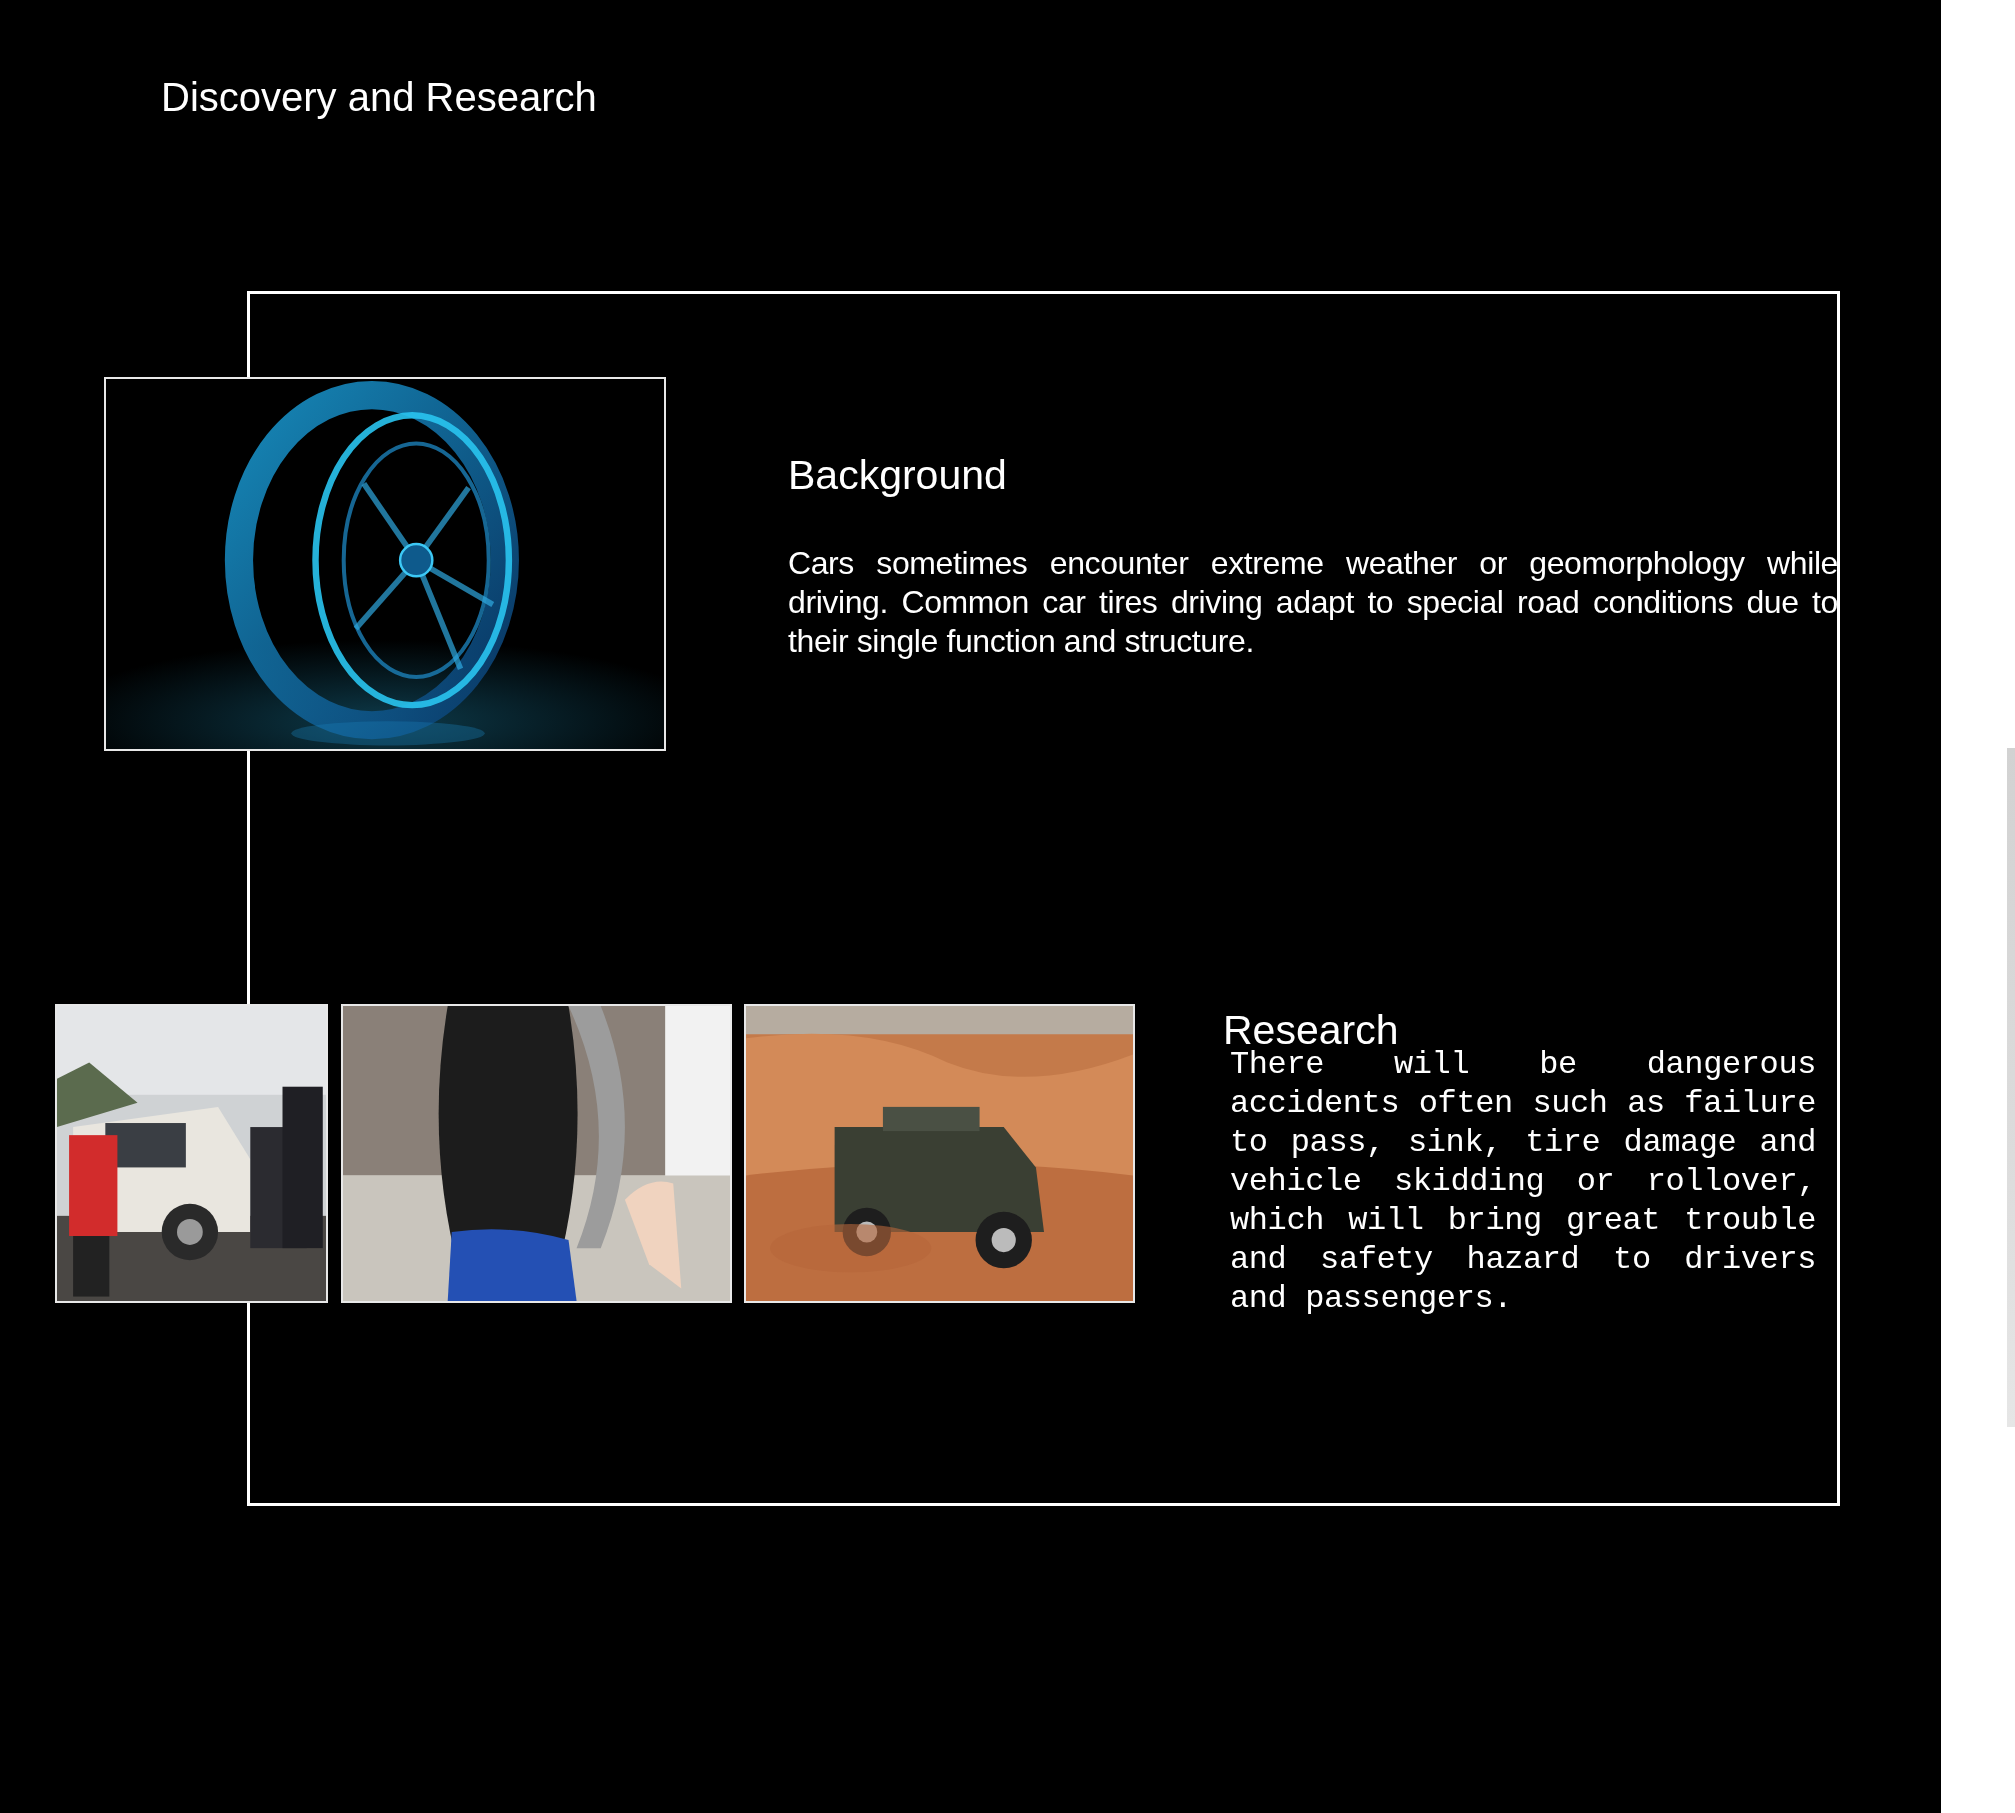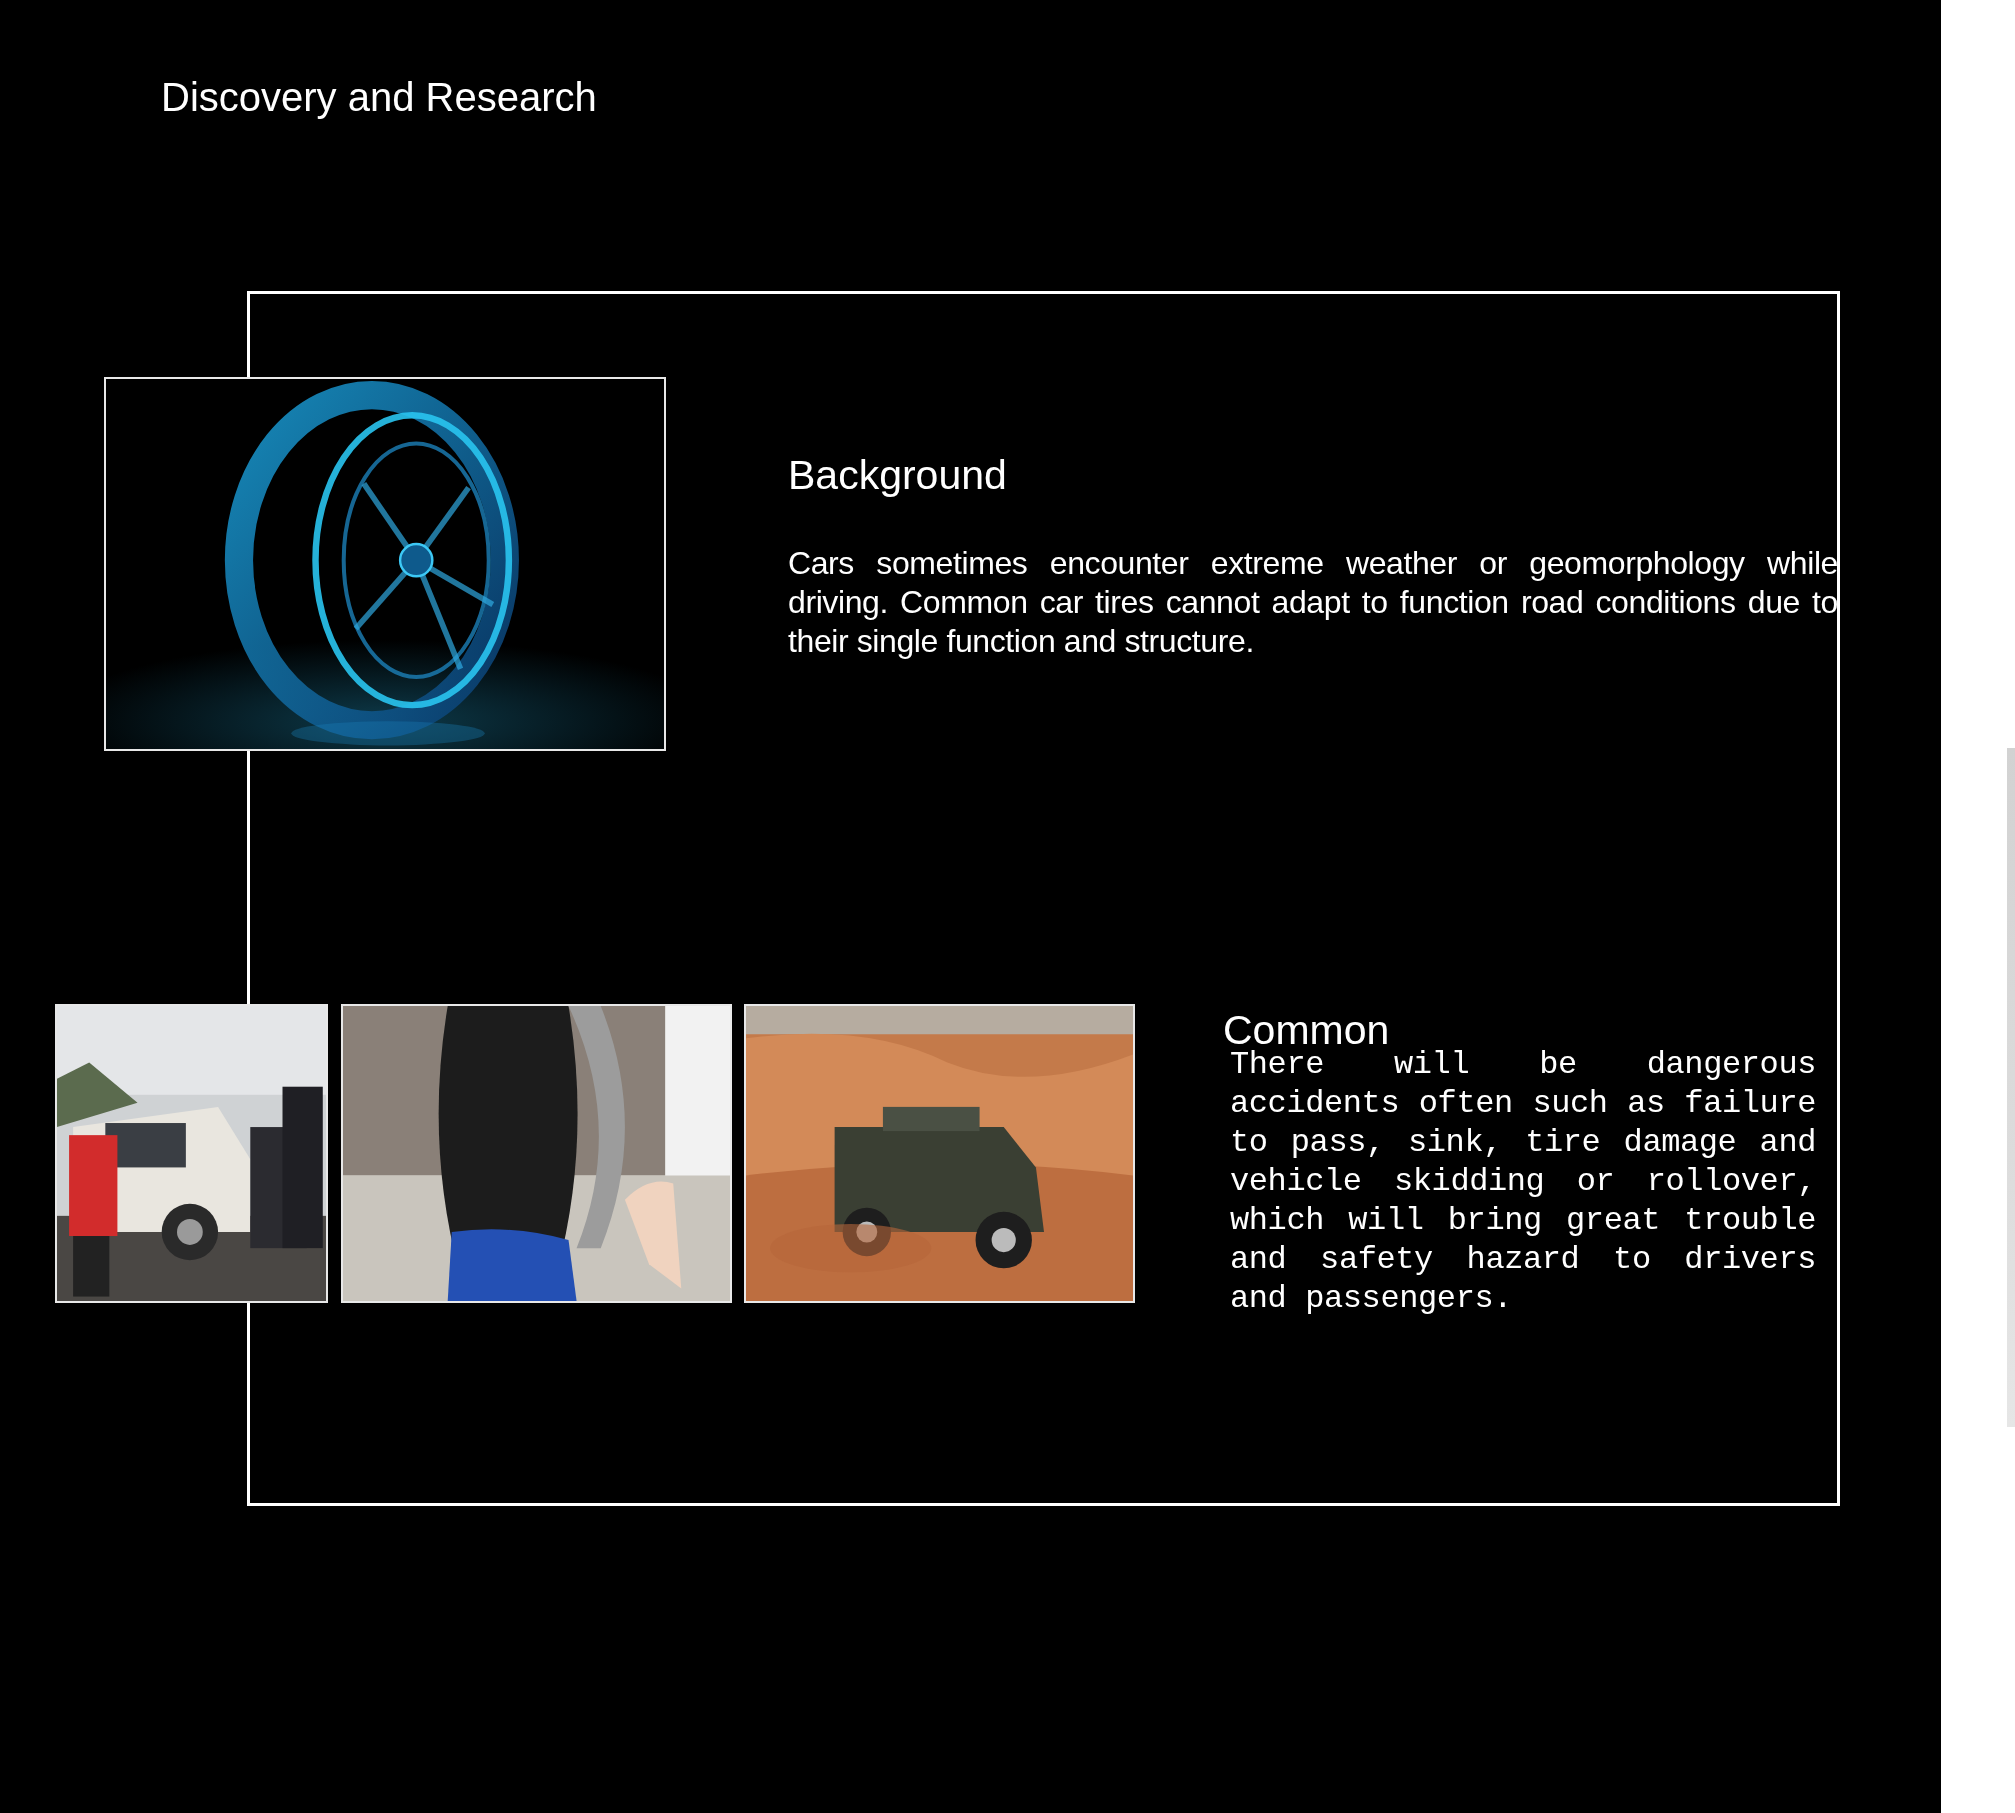--- a/index.html
+++ b/index.html
@@ -49,21 +49,21 @@
       <line x1="770" y1="450" x2="960" y2="560"></line>
       <line x1="770" y1="450" x2="620" y2="620"></line>
       <line x1="770" y1="450" x2="880" y2="720"></line>
     </g>
     <circle cx="770" cy="450" r="40" fill="#0e5a8c" stroke="#3cc8f5" stroke-width="6"></circle>
     <ellipse cx="700" cy="880" rx="240" ry="30" fill="#1a7fb8" opacity="0.35"></ellipse>
   </svg>
 </div>
 
 <div class="abs heading" style="left:768px;top:455px;">Background</div>
-<div class="abs body-text" style="left:768px;top:544px;width:1050px;">Cars sometimes encounter extreme weather or geomorphology while driving. Common car tires cannot adapt to function road conditions due to their single function and structure.</div>
+<div class="abs body-text" style="left:768px;top:544px;width:1050px;">Cars sometimes encounter extreme weather or geomorphology while driving. Common car tires driving adapt to special road conditions due to their single function and structure.</div>
 
 <div class="photo" style="left:55px;top:1004px;width:269px;height:295px;">
   <svg viewBox="0 0 668 731" preserveAspectRatio="none">
     <rect width="668" height="731" fill="#cfd2d4"></rect>
     <rect y="0" width="668" height="220" fill="#e4e6e8"></rect>
     <polygon points="0,180 80,140 200,240 0,300" fill="#5b6b4e"></polygon>
     <rect y="520" width="668" height="211" fill="#4a4744"></rect>
     <path d="M40 300 L400 250 L480 380 L480 560 L40 560 Z" fill="#e9e6df"></path>
     <rect x="120" y="290" width="200" height="110" fill="#3a3e44"></rect>
     <circle cx="330" cy="560" r="70" fill="#2a2a2a"></circle>
@@ -95,21 +95,21 @@
     <path d="M220 300 L640 300 L720 400 L740 560 L220 560 Z" fill="#3a3f33"></path>
     <rect x="340" y="250" width="240" height="60" fill="#4a5044"></rect>
     <circle cx="300" cy="560" r="60" fill="#1e1e1e"></circle>
       <circle cx="300" cy="560" r="26" fill="#bbb"></circle>
     <circle cx="640" cy="580" r="70" fill="#1e1e1e"></circle>
       <circle cx="640" cy="580" r="30" fill="#bbb"></circle>
     <ellipse cx="260" cy="600" rx="200" ry="60" fill="#b5653a" opacity="0.6"></ellipse>
   </svg>
 </div>
 
-<div class="abs heading" style="left:1203px;top:1010px;">Common</div>
+<div class="abs heading" style="left:1203px;top:1010px;">Research</div>
 <div class="abs body-text" style="left:1210px;top:1045px;width:586px;font-family:Liberation Mono, monospace;">There will be dangerous accidents often such as failure to pass, sink, tire damage and vehicle skidding or rollover, which will bring great trouble and safety hazard to drivers and passengers.</div>
 
 <div class="grey-box"></div>
 <svg class="stripes" viewBox="0 0 2858 1684" preserveAspectRatio="none">
   <defs>
     <pattern id="pst" width="40" height="22" patternUnits="userSpaceOnUse">
       <rect width="40" height="22" fill="#e2e2e2"></rect>
       <rect y="14" width="40" height="8" fill="#6a6a6a"></rect>
     </pattern>
   </defs>

